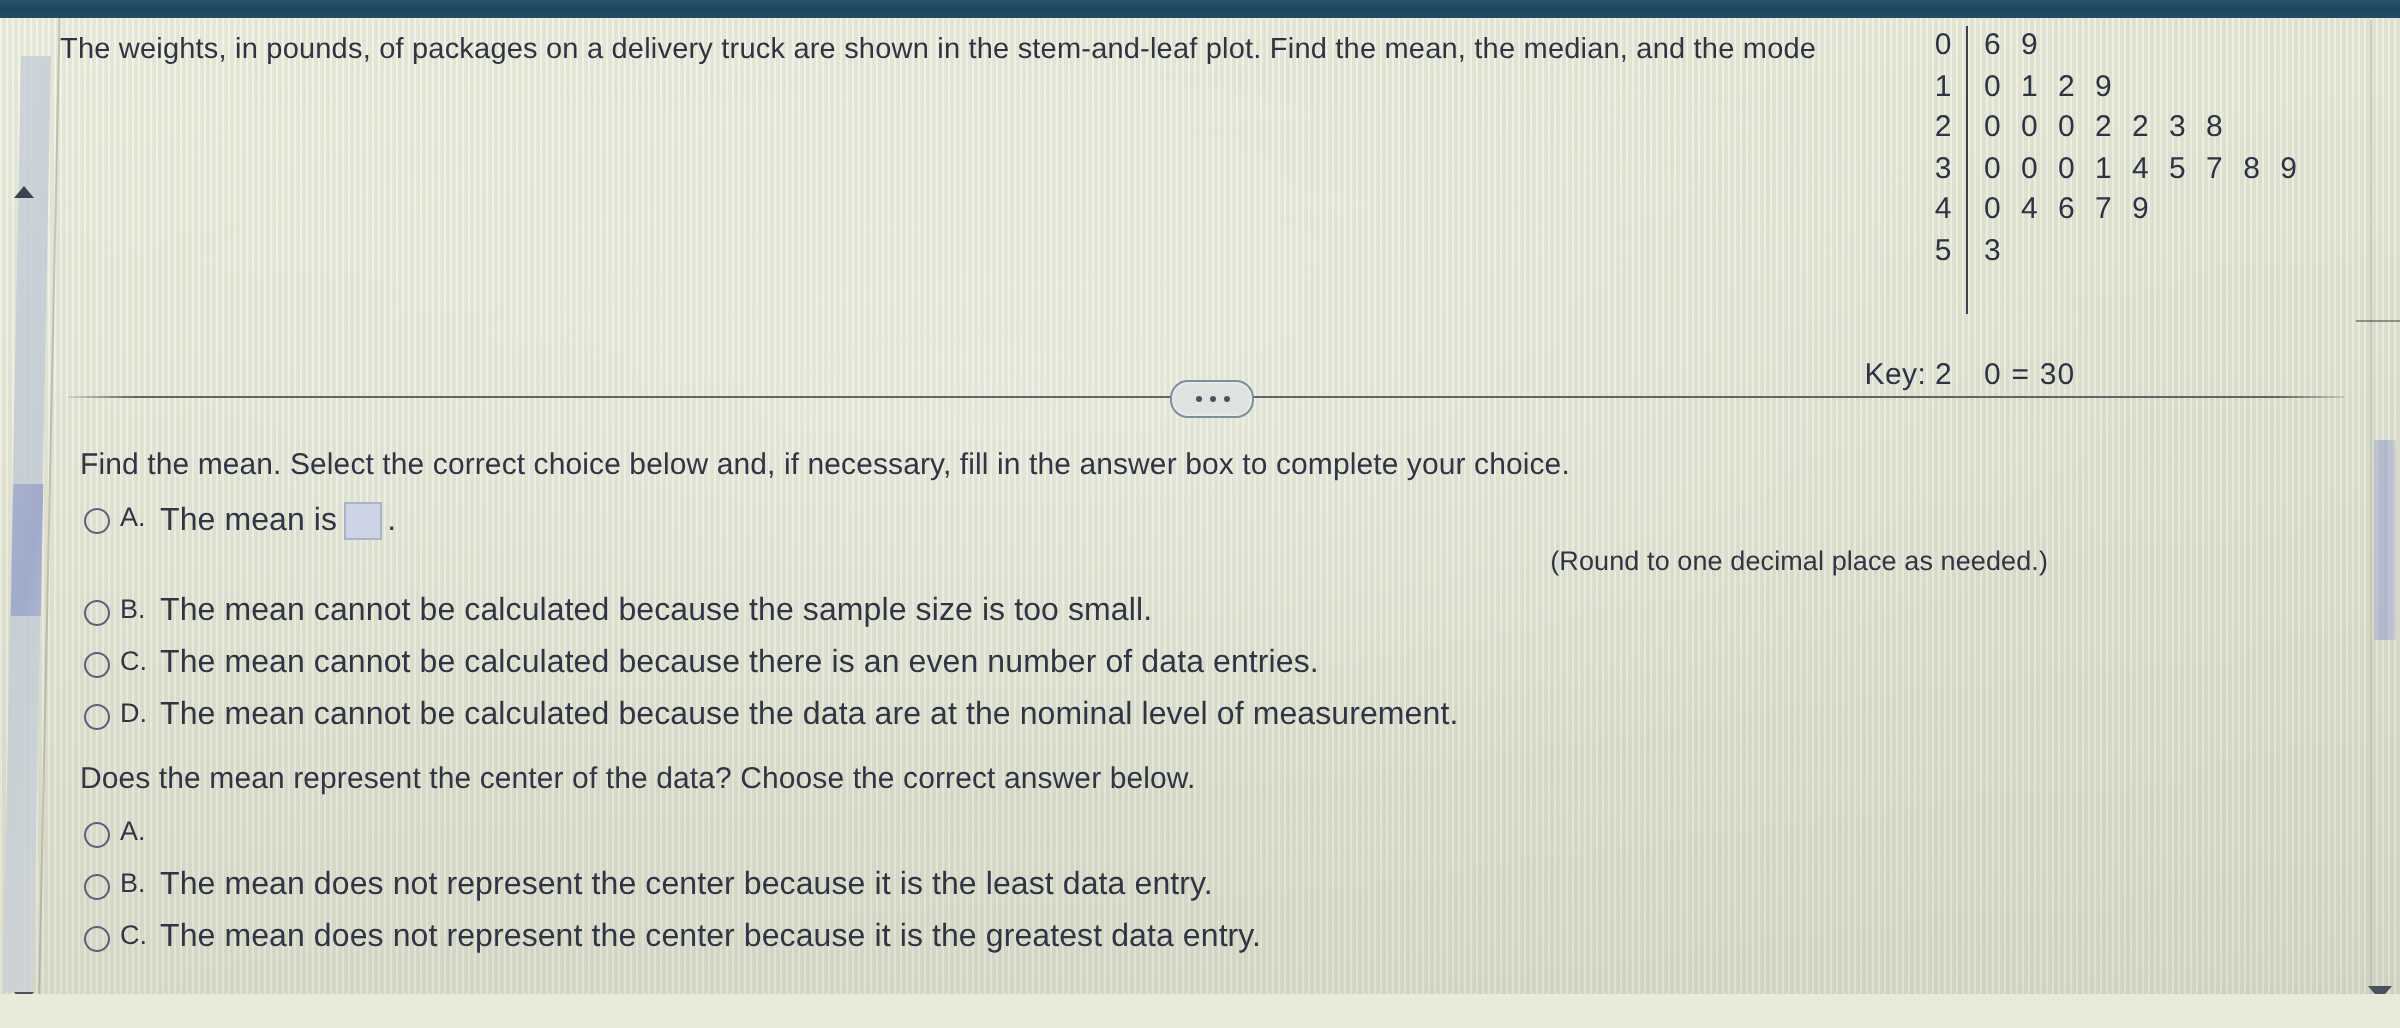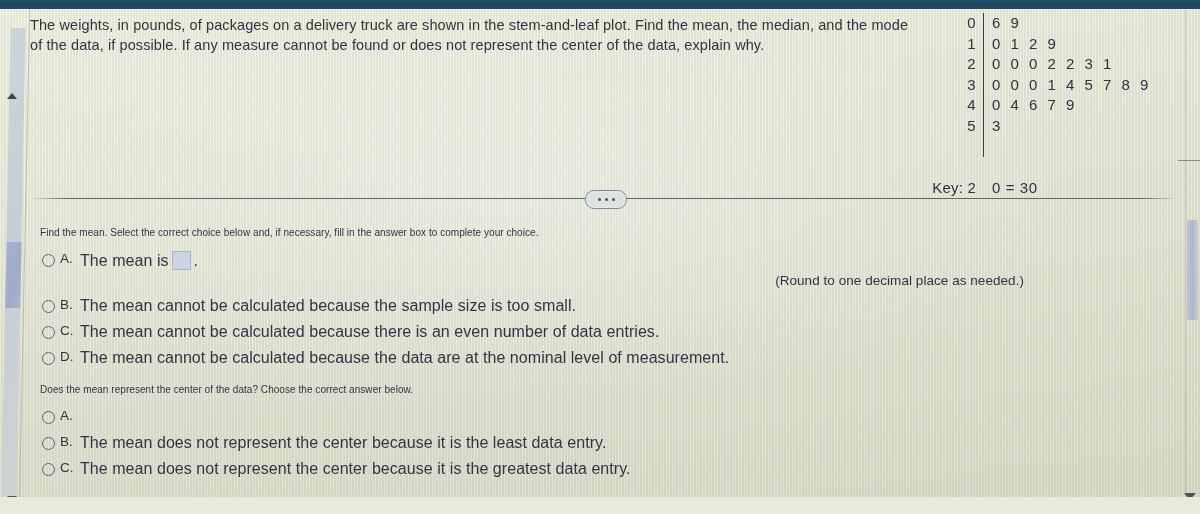--- a/index.html
+++ b/index.html
@@ -241,21 +241,21 @@
     border-radius: 50%;
     background: #4a5260;
   }
 
   
   .qblock { position: absolute; left: 0px; width: 1000px; }
   #q1 { top: 215px; }
   #q2 { top: 372px; }
 
   .qtext {
-    font-size: 10px;
+    font-size: 15px;
     color: #2f3545;
     line-height: 18px;
     margin-left: 16px;
     white-space: nowrap;
     letter-spacing: 0.05px;
   }
 
   .choices { margin-top: 9px; }
   .choice {
     display: flex;
@@ -330,38 +330,37 @@
     <div class="rsb-divider"></div>
     <div class="rsb-thumb"></div>
     <div class="rsb-arrow-down"></div>
   </div>
 
   <div class="content">
     <div class="panel-edge"></div>
 
     <div class="prompt">
       <span class="prompt-line">The weights, in pounds, of packages on a delivery truck are shown in the stem-and-leaf plot. Find the mean, the median, and the mode</span>
-      <span class="prompt-line">of the data, if possible. If any measure cannot be found or does not represent the center of the data, explain why.</span>
     </div>
 
     <div class="slplot">
       <div class="sl-row">
         <span class="sl-stem">0</span>
         <span class="sl-bar"></span>
         <span class="sl-leaves">6 9</span>
       </div>
       <div class="sl-row">
         <span class="sl-stem">1</span>
         <span class="sl-bar"></span>
         <span class="sl-leaves">0 1 2 9</span>
       </div>
       <div class="sl-row">
         <span class="sl-stem">2</span>
         <span class="sl-bar"></span>
-        <span class="sl-leaves">0 0 0 2 2 3 1</span>
+        <span class="sl-leaves">0 0 0 2 2 3 8</span>
       </div>
       <div class="sl-row">
         <span class="sl-stem">3</span>
         <span class="sl-bar"></span>
         <span class="sl-leaves">0 0 0 1 4 5 7 8 9</span>
       </div>
       <div class="sl-row">
         <span class="sl-stem">4</span>
         <span class="sl-bar"></span>
         <span class="sl-leaves">0 4 6 7 9</span>

